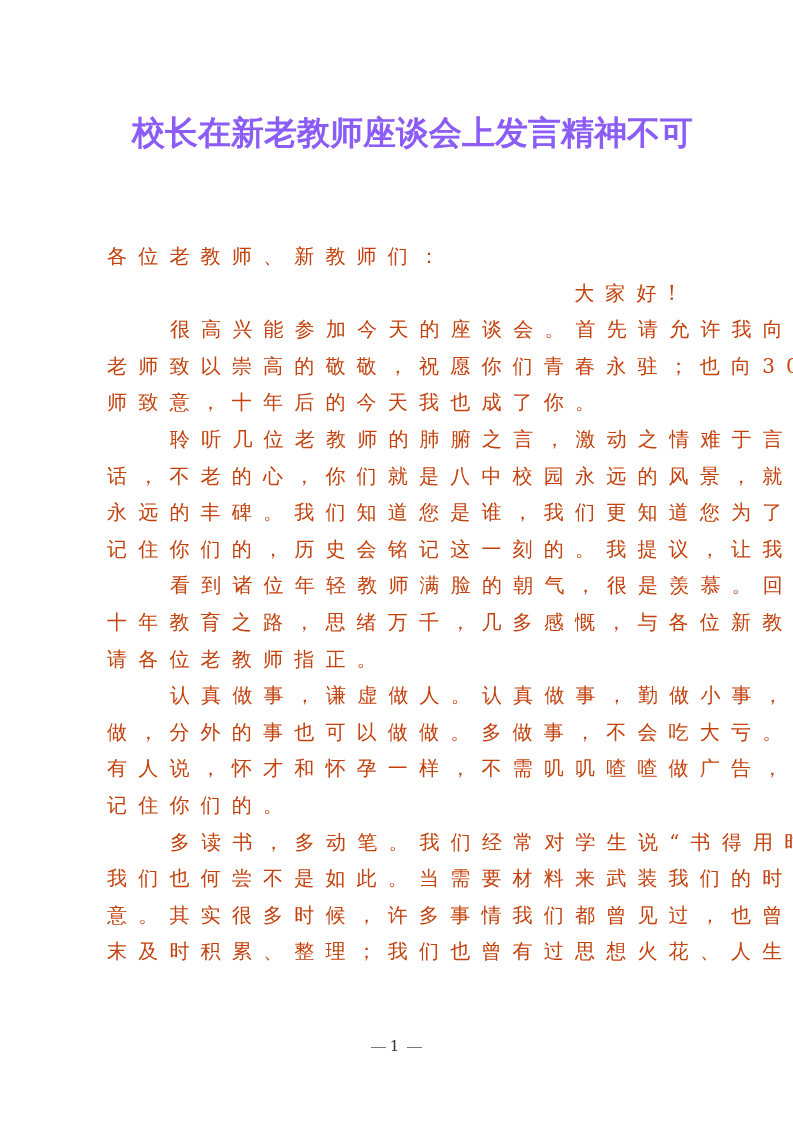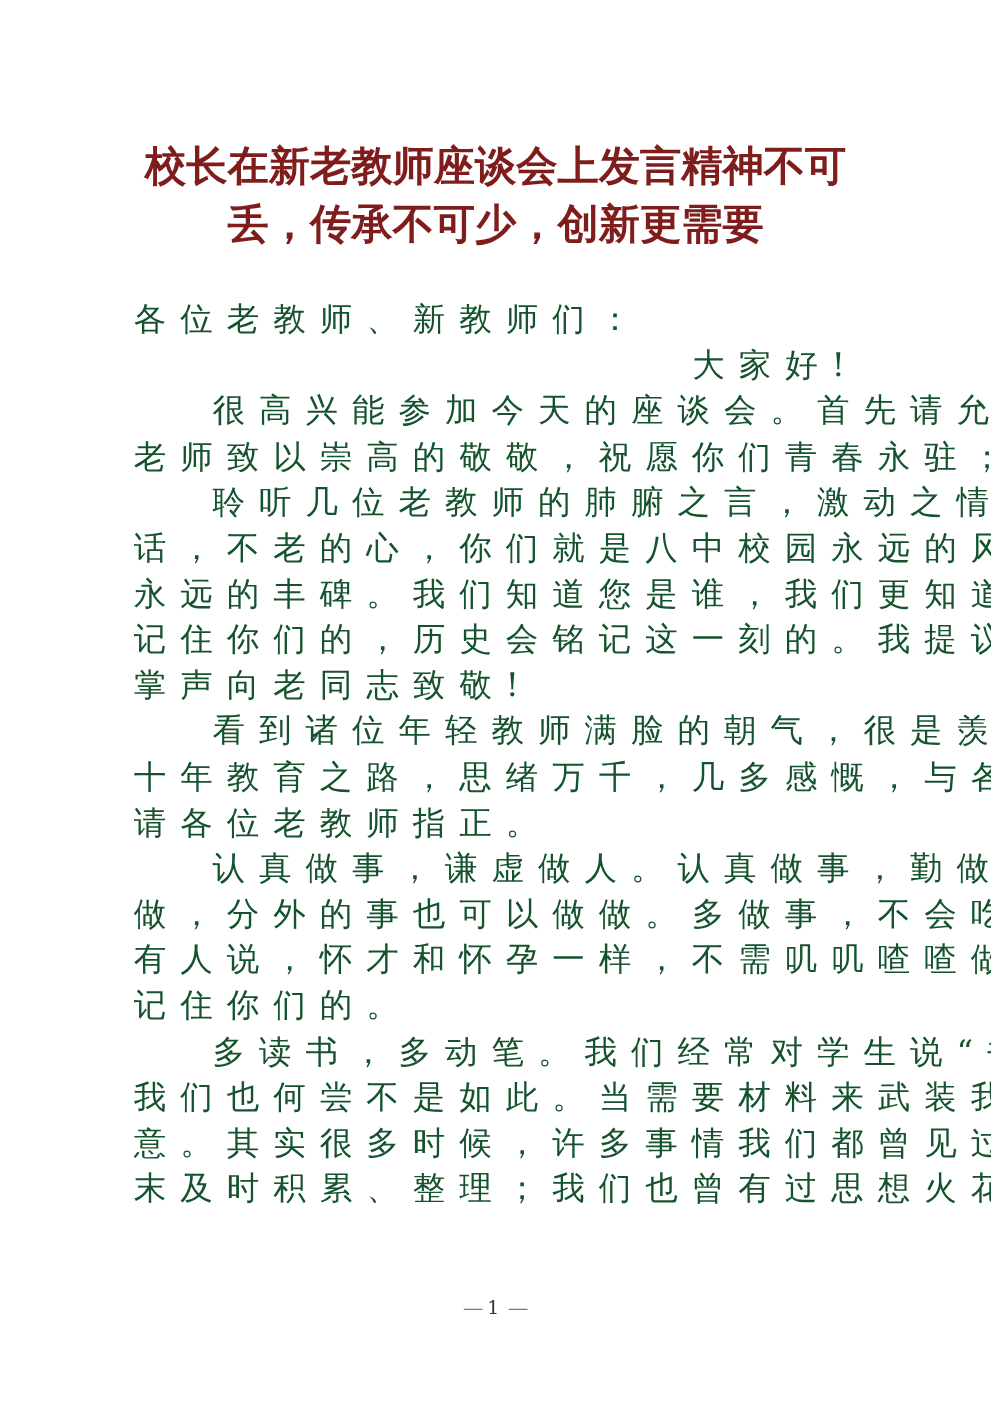--- a/index.html
+++ b/index.html
@@ -19,38 +19,38 @@
       position: absolute;
       left: 0; top: 0;
       width: 793px; height: 1122px;
       background: #ffffff;
     }
     .title {
       position: absolute;
       left: 100px;
       top: 110px;
       width: 593px;
-      text-align: center;
+      text-align: right;
       font-family: "DejaVu Sans", "Liberation Sans", sans-serif;
       font-weight: bold;
       font-size: 33px;
       line-height: 46px;
       letter-spacing: 0px;
-      color: #7f1d1d;
+      color: #8b5cf6;
     }
     .title div { white-space: nowrap; }
     .body-text {
       position: absolute;
       left: 107px;
       top: 238px;
       width: 580px;
-      font-size: 26px;
+      font-size: 20px;
       line-height: 36.6px;
       letter-spacing: 11.2px;
-      color: #14532d;
+      color: #c2410c;
     }
     .line {
       white-space: nowrap;
       height: 36.6px;
     }
     .indent { padding-left: 63px; text-align: right; }
     .page-number {
       position: absolute;
       left: 0;
       width: 793px;
@@ -69,33 +69,32 @@
       margin: 0 4px;
     }
   </style>
 </head>
 <body>
 
 <div class="page">
 
   <div class="title">
     <div>校长在新老教师座谈会上发言精神不可</div>
-    <div>丢，传承不可少，创新更需要</div>
   </div>
 
   <div class="body-text">
     <div class="line">各位老教师、新教师们：</div>
     <div class="line indent">大家好!</div>
     <div class="line indent">很高兴能参加今天的座谈会。首先请允许我向光荣退休的</div>
     <div class="line">老师致以崇高的敬敬，祝愿你们青春永驻；也向30年教龄的老</div>
+    <div class="line">师致意，十年后的今天我也成了你。</div>
     <div class="line indent">聆听几位老教师的肺腑之言，激动之情难于言表。朴实的</div>
     <div class="line">话，不老的心，你们就是八中校园永远的风景，就是我们心中</div>
     <div class="line">永远的丰碑。我们知道您是谁，我们更知道您为了谁。八中会</div>
     <div class="line">记住你们的，历史会铭记这一刻的。我提议，让我们最热烈的</div>
-    <div class="line">掌声向老同志致敬!</div>
     <div class="line indent">看到诸位年轻教师满脸的朝气，很是羡慕。回首走过的二</div>
     <div class="line">十年教育之路，思绪万千，几多感慨，与各位新教师共勉，也</div>
     <div class="line">请各位老教师指正。</div>
     <div class="line indent">认真做事，谦虚做人。认真做事，勤做小事，分内的事要</div>
     <div class="line">做，分外的事也可以做做。多做事，不会吃大亏。谦虚做人，</div>
     <div class="line">有人说，怀才和怀孕一样，不需叽叽喳喳做广告，时间一长，</div>
     <div class="line">记住你们的。</div>
     <div class="line indent">多读书，多动笔。我们经常对学生说“书得用时方恨少”，</div>
     <div class="line">我们也何尝不是如此。当需要材料来武装我们的时候，才有憾</div>
     <div class="line">意。其实很多时候，许多事情我们都曾见过，也曾做过，可惜</div>

